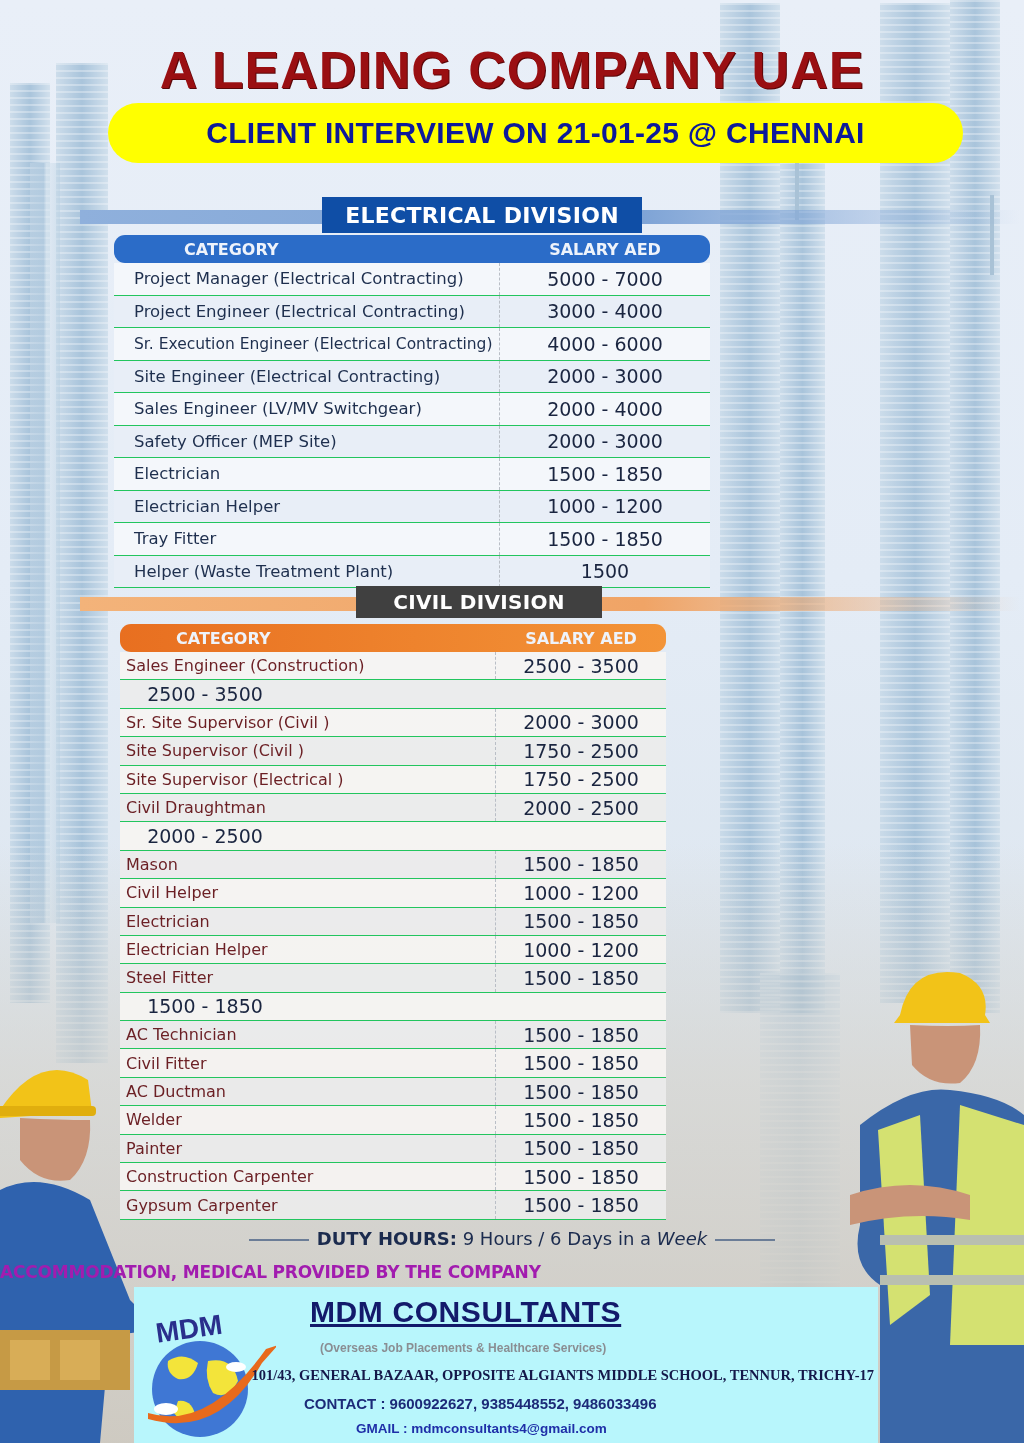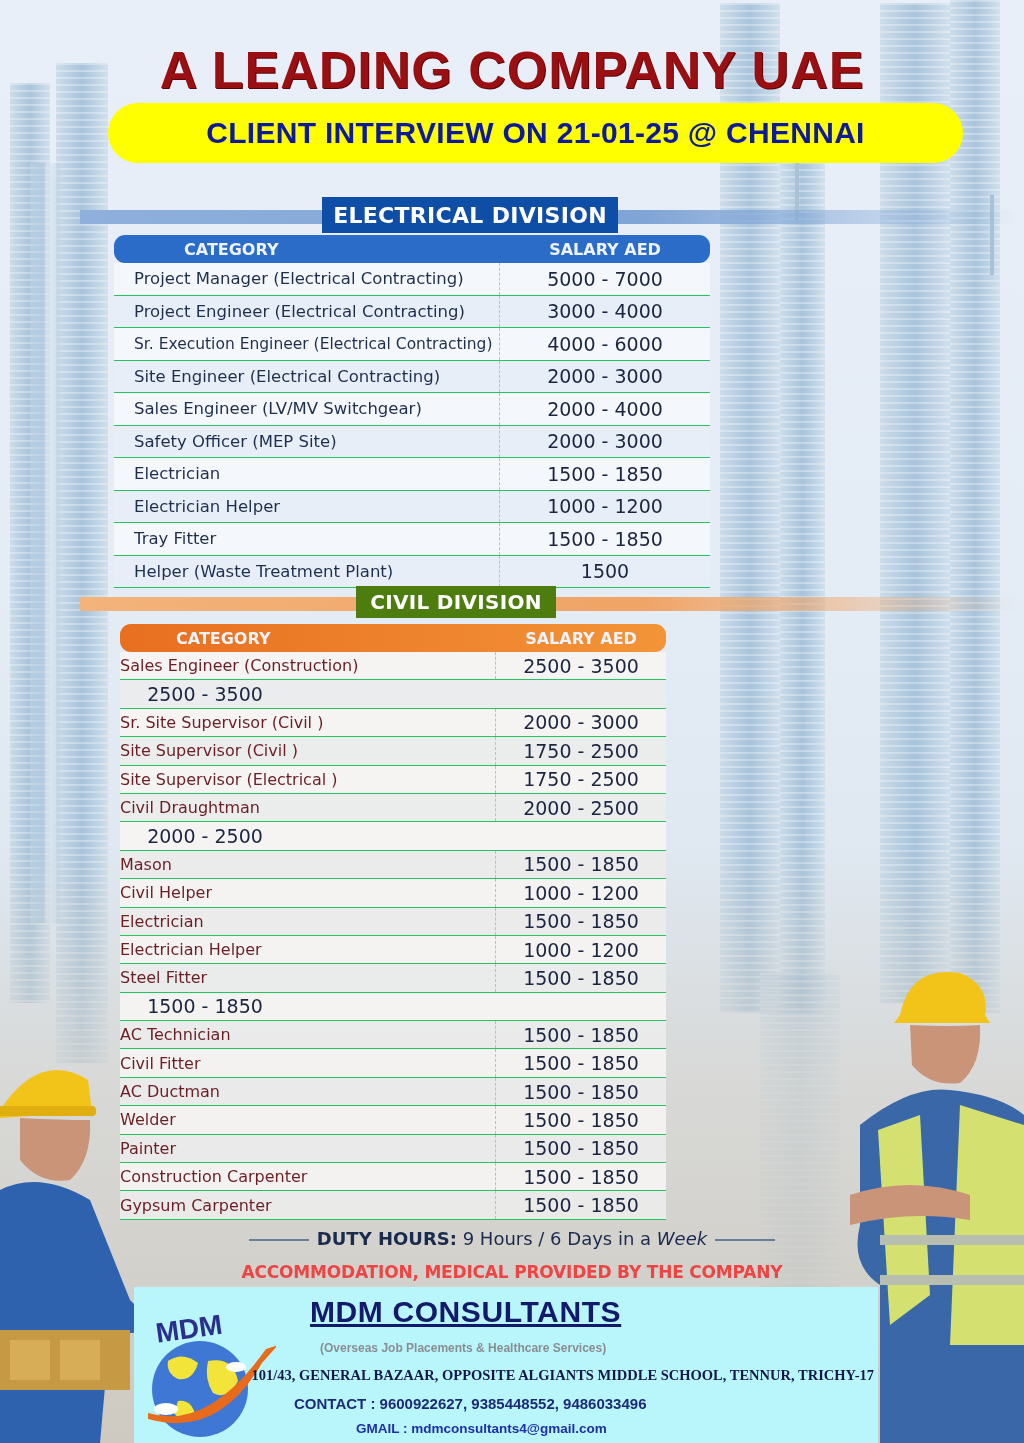--- a/index.html
+++ b/index.html
@@ -26,22 +26,22 @@
     font-size: 30px; font-weight: bold; color: #0d1a9a; letter-spacing: .3px;
   }
 
   .div-bar { position: absolute; height: 14px; }
   .div-bar.blue { left: 80px; width: 940px; top: 210px; background: linear-gradient(90deg, #8fb0dc 0%, #7fa4d6 60%, rgba(127,164,214,0) 100%); }
   .div-bar.orange { left: 80px; width: 940px; top: 597px; background: linear-gradient(90deg, #f3b37a 0%, #f0a466 60%, rgba(240,164,102,0) 100%); }
   .div-title {
     position: absolute; color: #fff; font-family: "DejaVu Sans", sans-serif; font-weight: bold;
     display: flex; align-items: center; justify-content: center; letter-spacing: .3px;
   }
-  .div-title.blue { left: 322px; top: 197px; width: 296px; height: 36px; background: #0f4ea6; font-size: 22px; }
-  .div-title.orange { left: 356px; top: 586px; width: 200px; height: 32px; background: #4d7c0f; font-size: 20px; }
+  .div-title.blue { left: 322px; top: 197px; width: 320px; height: 36px; background: #0f4ea6; font-size: 22px; }
+  .div-title.orange { left: 356px; top: 586px; width: 246px; height: 32px; background: #404040; font-size: 20px; }
 
   .table { position: absolute; }
   .table.elec { left: 114px; top: 235px; width: 596px; }
   .table.civil { left: 120px; top: 624px; width: 546px; }
   .thead { display: flex; color: #eef3fb; font-family: "DejaVu Sans", sans-serif; font-weight: bold; border-radius: 11px; }
   .elec .thead { background: #2b6cc8; height: 28px; font-size: 16px; }
   .civil .thead { background: linear-gradient(90deg, #e86f20, #f39438); height: 28px; font-size: 16px; }
   .thead .c1 { display: flex; align-items: center; justify-content: center; }
   .thead .c2 { display: flex; align-items: center; justify-content: center; }
   .elec .c1 { width: 386px; }
@@ -50,35 +50,35 @@
   .civil .c1 { width: 376px; }
   .civil .c2 { width: 170px; }
   .civil .thead .c1 { justify-content: flex-start; padding-left: 56px; box-sizing: border-box; }
   .row { display: flex; align-items: center; border-bottom: 1px solid #22c55e; text-align: center; }
   .elec .row { height: 31.5px; background: rgba(245,247,251,.92); }
   .elec .row:nth-child(even) { background: rgba(232,238,246,.92); }
   .civil .row { height: 27.4px; background: rgba(246,244,242,.92); }
   .civil .row:nth-child(even) { background: rgba(236,236,236,.92); }
   .row .c1 { box-sizing: border-box; border-right: 1px dashed #b9bec6; height: 100%; display: flex; align-items: center; font-family: "DejaVu Sans", sans-serif; }
   .elec .row .c1 { padding-left: 20px; font-size: 16.5px; color: #1e2f4e; }
-  .civil .row .c1 { font-size: 16px; color: #6b1f24; }
+  .civil .row .c1 { padding-left: 6px; font-size: 16px; color: #6b1f24; }
   .row .c2 { font-family: "DejaVu Sans", sans-serif; font-size: 19px; color: #1a2540; }
   .civil .row .c2 { font-size: 19px; }
 
   .duty { position: absolute; left: 0; right: 0; top: 1228px; text-align: center; font-family: "DejaVu Sans", sans-serif; font-size: 18px; color: #1b2b4e; }
   .duty .line { display: inline-block; width: 60px; height: 2px; background: #6b7d97; vertical-align: middle; margin: 0 8px; }
   .duty b { font-weight: bold; }
   .duty i { font-style: italic; }
-  .accom { position: absolute; left: 0; right: 0; top: 1262px; text-align: center; font-family: "DejaVu Sans", sans-serif; font-weight: bold; font-size: 17px; color: #ef4444; letter-spacing: -.2px; }
+  .accom { position: absolute; left: 0; right: 0; top: 1262px; text-align: left; font-family: "DejaVu Sans", sans-serif; font-weight: bold; font-size: 17px; color: #a21caf; letter-spacing: -.2px; }
 
   .footer { position: absolute; left: 134px; top: 1287px; width: 744px; height: 156px; background: #b8f6fc; }
   .ft-name { position: absolute; left: 176px; top: 8px; font-size: 30px; font-weight: bold; color: #131a6b; text-decoration: underline; letter-spacing: .6px; }
   .ft-sub { position: absolute; left: 186px; top: 54px; font-size: 12px; font-weight: bold; color: #8a8e93; }
   .ft-addr { position: absolute; left: -34px; right: 4px; top: 80px; text-align: right; font-family: "Liberation Serif", serif; font-weight: bold; font-size: 14.5px; color: #14184a; }
-  .ft-contact { position: absolute; left: 160px; top: 108px; font-size: 15px; font-weight: bold; color: #1c2a78; }
+  .ft-contact { position: absolute; left: 170px; top: 108px; font-size: 15px; font-weight: bold; color: #1c2a78; }
   .ft-mail { position: absolute; left: 222px; top: 134px; font-size: 13.5px; font-weight: bold; color: #1f2fa8; }
   .logo { position: absolute; left: 4px; top: 14px; width: 138px; height: 138px; }
 
   .worker { position: absolute; }
 </style>
 </head>
 <body>
 
 <div class="bg-layer">
   <div class="tower stripe" style="left:10px;width:40px;height:920px;bottom:440px;"></div>

